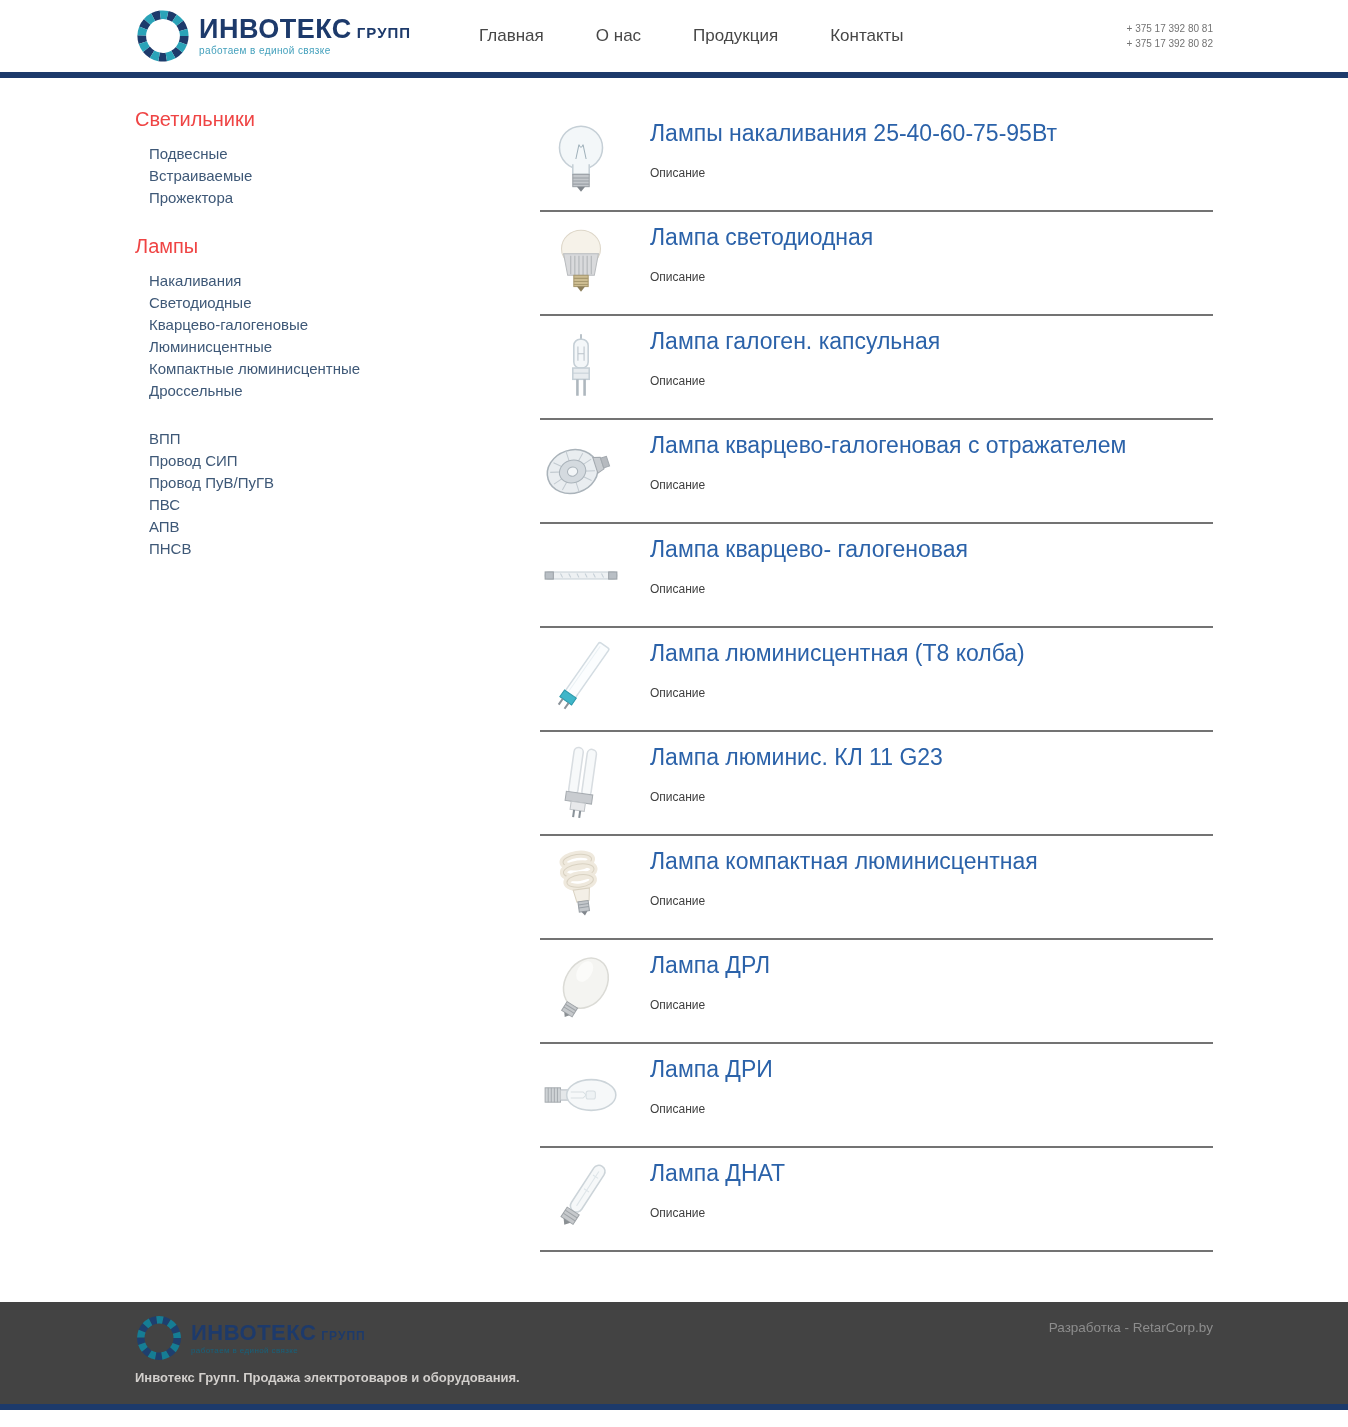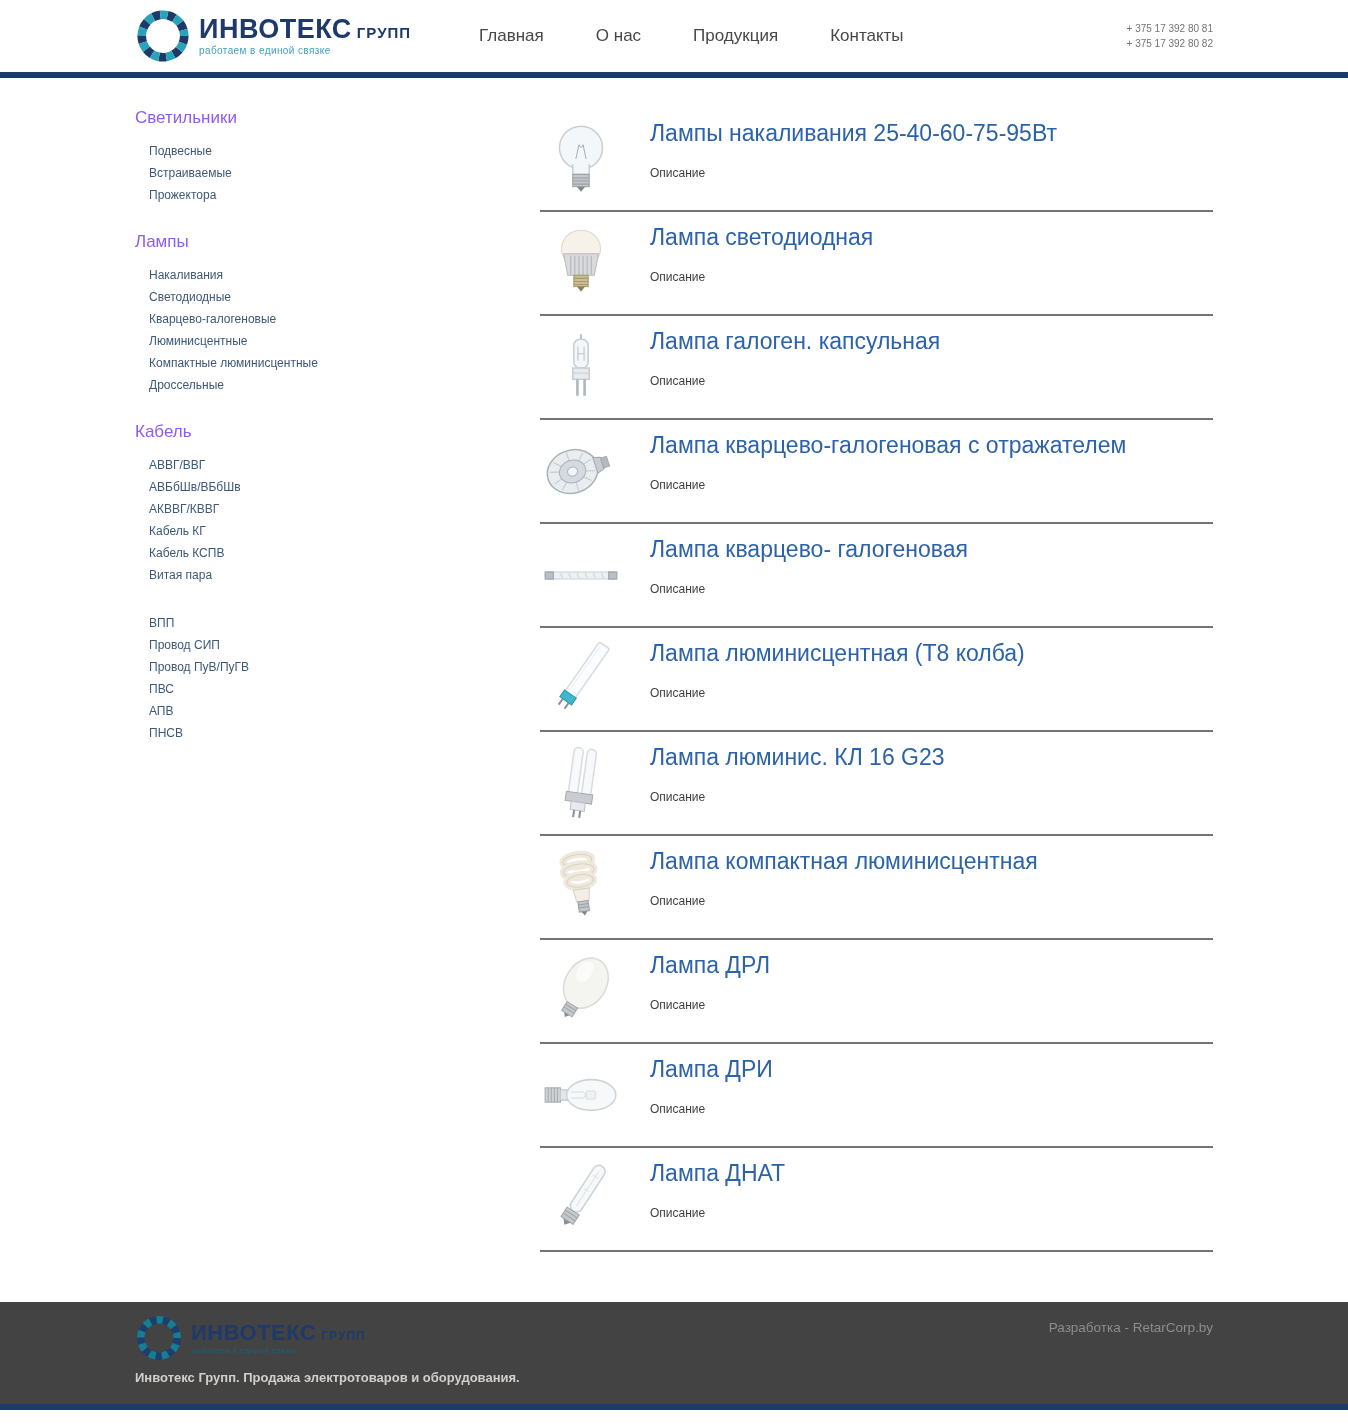--- a/index.html
+++ b/index.html
@@ -44,26 +44,26 @@
   
   .main {
     display: flex;
     padding: 30px 135px 50px 135px;
   }
 
   .sidebar { width: 325px; flex-shrink: 0; }
   .side-section { margin-bottom: 26px; }
   .side-title {
     display: block;
-    font-size: 17px; font-weight: normal; color: #8b5cf6;
+    font-size: 20px; font-weight: normal; color: #ef4444;
     margin-bottom: 12px; cursor: pointer;
   }
   .side-item {
     display: block;
-    font-size: 12px; color: #3e5877; line-height: 22px;
+    font-size: 15px; color: #3e5877; line-height: 22px;
     padding-left: 14px; cursor: pointer;
   }
 
   .products { width: 673px; margin-left: 80px; }
   .product-row {
     display: flex;
     min-height: 104px;
     padding: 10px 0 8px 0;
     border-bottom: 2px solid #737373;
   }
@@ -141,29 +141,20 @@
     <div class="side-section">
       <a class="side-title">Лампы</a>
       <a class="side-item">Накаливания</a>
       <a class="side-item">Светодиодные</a>
       <a class="side-item">Кварцево-галогеновые</a>
       <a class="side-item">Люминисцентные</a>
       <a class="side-item">Компактные люминисцентные</a>
       <a class="side-item">Дроссельные</a>
     </div>
     <div class="side-section">
-      <a class="side-title">Кабель</a>
-      <a class="side-item">АВВГ/ВВГ</a>
-      <a class="side-item">АВБбШв/ВБбШв</a>
-      <a class="side-item">АКВВГ/КВВГ</a>
-      <a class="side-item">Кабель КГ</a>
-      <a class="side-item">Кабель КСПВ</a>
-      <a class="side-item">Витая пара</a>
-    </div>
-    <div class="side-section">
       <a class="side-item">ВПП</a>
       <a class="side-item">Провод СИП</a>
       <a class="side-item">Провод ПуВ/ПуГВ</a>
       <a class="side-item">ПВС</a>
       <a class="side-item">АПВ</a>
       <a class="side-item">ПНСВ</a>
     </div>
   </div>
 
   <div class="products">
@@ -276,21 +267,21 @@
           <g transform="rotate(8 40 40)">
             <rect x="29" y="6" width="9" height="46" rx="4.5" fill="#f7f9fa" stroke="#d8dde1" stroke-width="1.5"></rect>
             <rect x="42" y="6" width="9" height="46" rx="4.5" fill="#f7f9fa" stroke="#d8dde1" stroke-width="1.5"></rect>
             <rect x="27" y="50" width="26" height="9" fill="#c9ccd0" stroke="#a6abb0"></rect>
             <rect x="33" y="59" width="14" height="8" fill="#e8e9eb" stroke="#c0c4c8"></rect>
             <path d="M37 67 V74 M43 67 V74" stroke="#8a9299" stroke-width="2"></path>
           </g>
         </svg>
       </a>
       <div class="product-info">
-        <a class="product-title">Лампа люминис. КЛ 16 G23</a>
+        <a class="product-title">Лампа люминис. КЛ 11 G23</a>
         <a class="product-link">Описание</a>
       </div>
     </div>
 
     <div class="product-row">
       <a class="product-image">
         <svg width="82" height="82" viewBox="0 0 80 80">
           <g transform="rotate(-8 40 40)">
             <ellipse cx="40" cy="14" rx="14" ry="6" fill="none" stroke="#efe9dd" stroke-width="7"></ellipse>
             <ellipse cx="40" cy="14" rx="14" ry="6" fill="none" stroke="#d9d2c2" stroke-width="1"></ellipse>

